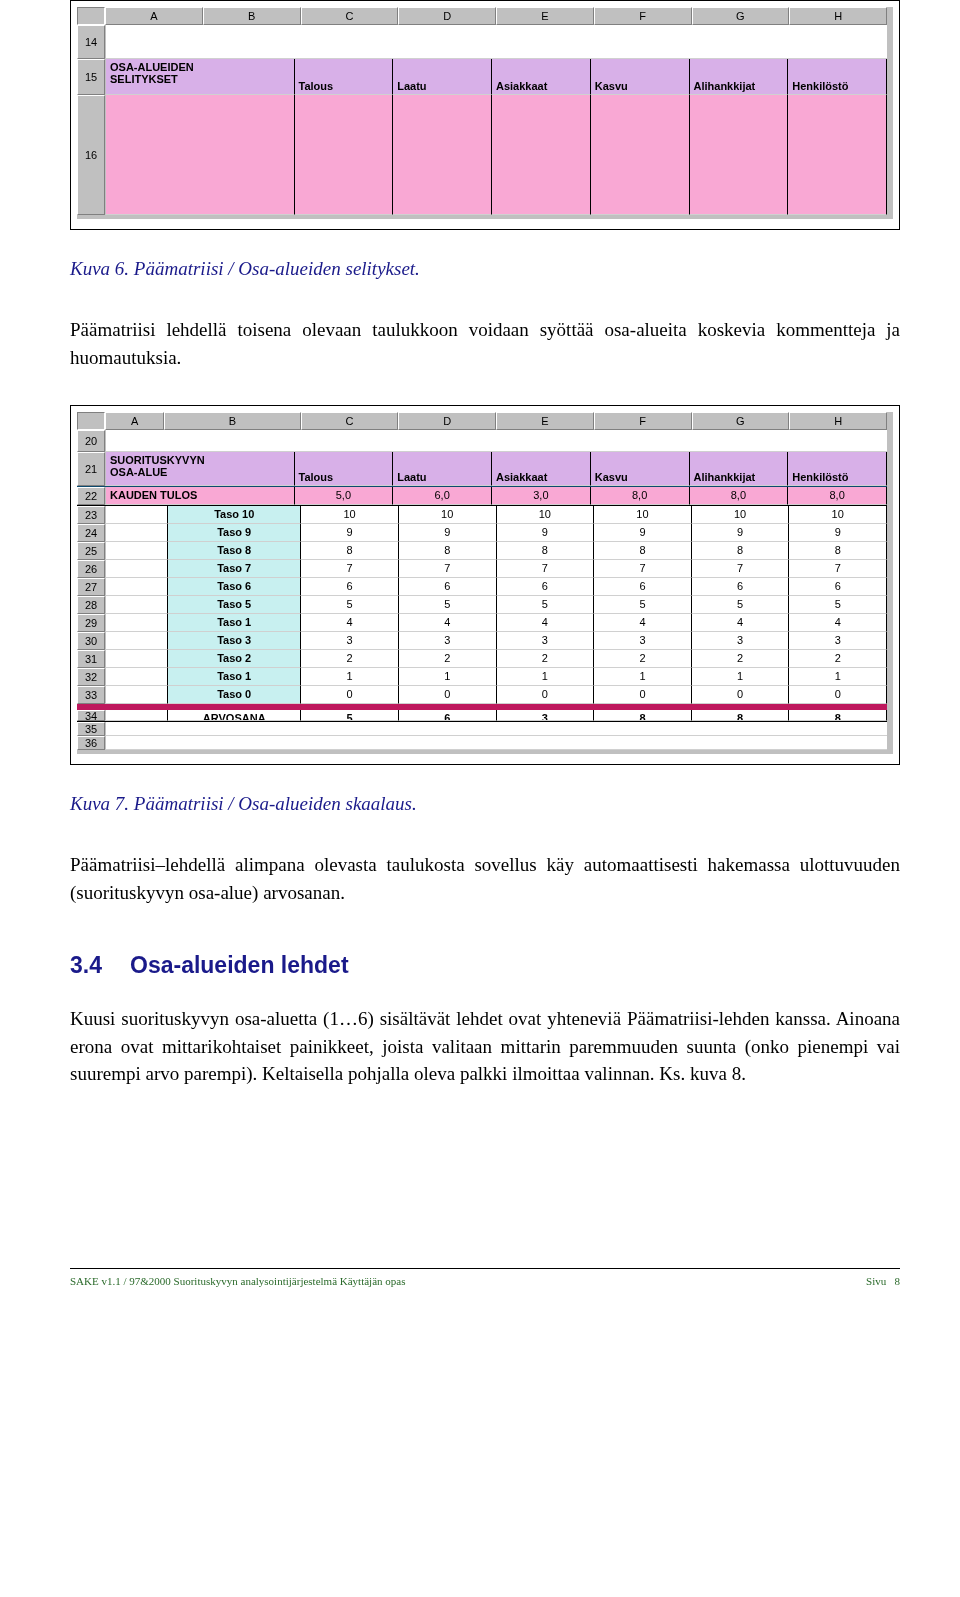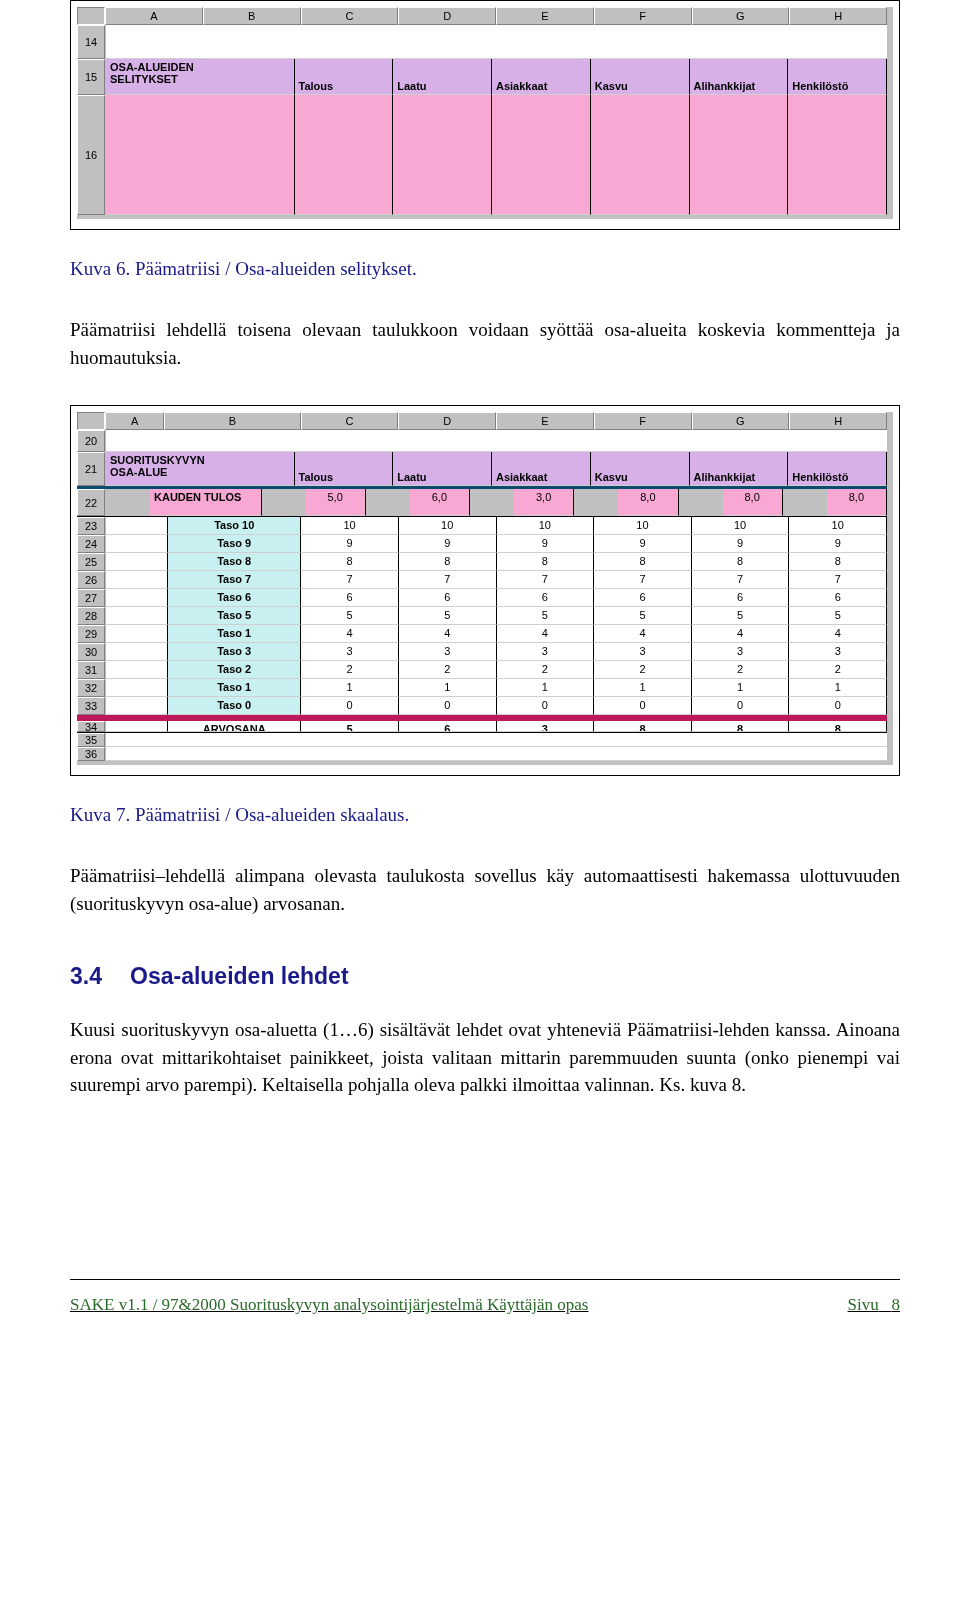--- a/index.html
+++ b/index.html
@@ -60,20 +60,21 @@
     border-bottom: 1px solid #d0d0d0;
     padding: 2px 4px;
     overflow: hidden;
     white-space: nowrap;
   }
   .cell.first { border-left: 1px solid #c0c0c0; }
   .hdr-purple { background: #d8b0e8; font-weight: bold; }
   .body-cyan { background: #f9a8d4; }
   .body-white { background: #ffffff; }
   .caption {
+    font-style: italic;
     color: #1a1a8a;
     margin: 28px 0 36px 0;
     font-size: 19px;
   }
   .body-text {
     font-size: 19px;
     line-height: 1.45;
     text-align: justify;
     margin: 0 0 34px 0;
   }
@@ -81,24 +82,23 @@
     font-weight: bold;
     font-family: Arial, sans-serif;
     color: #1a1a8a;
     font-size: 23px;
     margin: 46px 0 26px 0;
   }
   .section-head .num { display:inline-block; width:60px; }
   .footer-rule {
     border-top: 1px solid #000;
     margin-top: 180px;
-    padding-top: 15px;
-    font-size: 17px;
+    padding-top: 6px;
+    font-size: 11px;
     display: flex;
-    text-decoration: underline;
   }
   .footer-rule .fl { color:#2a6a2a; flex:1; }
   .footer-rule .fr { color:#2a6a2a; }
   .small-b { font-weight:bold; }
   .taso-label { font-weight:bold; background:#c8f0f0; }
   .center { text-align:center; }
   .thin-row { height:14px; }
 </style>
 </head>
 <body>
@@ -180,21 +180,21 @@
               <div>SUORITUSKYVYN</div>
               <div>OSA-ALUE</div>
             </div>
             <div class="cell hdr-purple small-b" style="display:flex;align-items:flex-end;">Talous</div>
             <div class="cell hdr-purple small-b" style="display:flex;align-items:flex-end;">Laatu</div>
             <div class="cell hdr-purple small-b" style="display:flex;align-items:flex-end;">Asiakkaat</div>
             <div class="cell hdr-purple small-b" style="display:flex;align-items:flex-end;">Kasvu</div>
             <div class="cell hdr-purple small-b" style="display:flex;align-items:flex-end;">Alihankkijat</div>
             <div class="cell hdr-purple small-b" style="display:flex;align-items:flex-end;">Henkilöstö</div>
           </div>
-          <div class="ss-row" style="height:31px;border-top:3px solid #0c4a6e;border-bottom:1px solid #000;gap:44px;">
+          <div class="ss-row" style="height:20px;border-top:1px solid #0c4a6e;border-bottom:1px solid #000;">
             <div class="rowhdr">22</div>
             <div class="cell first body-cyan small-b" style="flex:2;">KAUDEN TULOS</div>
             <div class="cell body-cyan center">5,0</div>
             <div class="cell body-cyan center">6,0</div>
             <div class="cell body-cyan center">3,0</div>
             <div class="cell body-cyan center">8,0</div>
             <div class="cell body-cyan center">8,0</div>
             <div class="cell body-cyan center">8,0</div>
           </div>
           <div class="ss-row" style="height:18px;">

